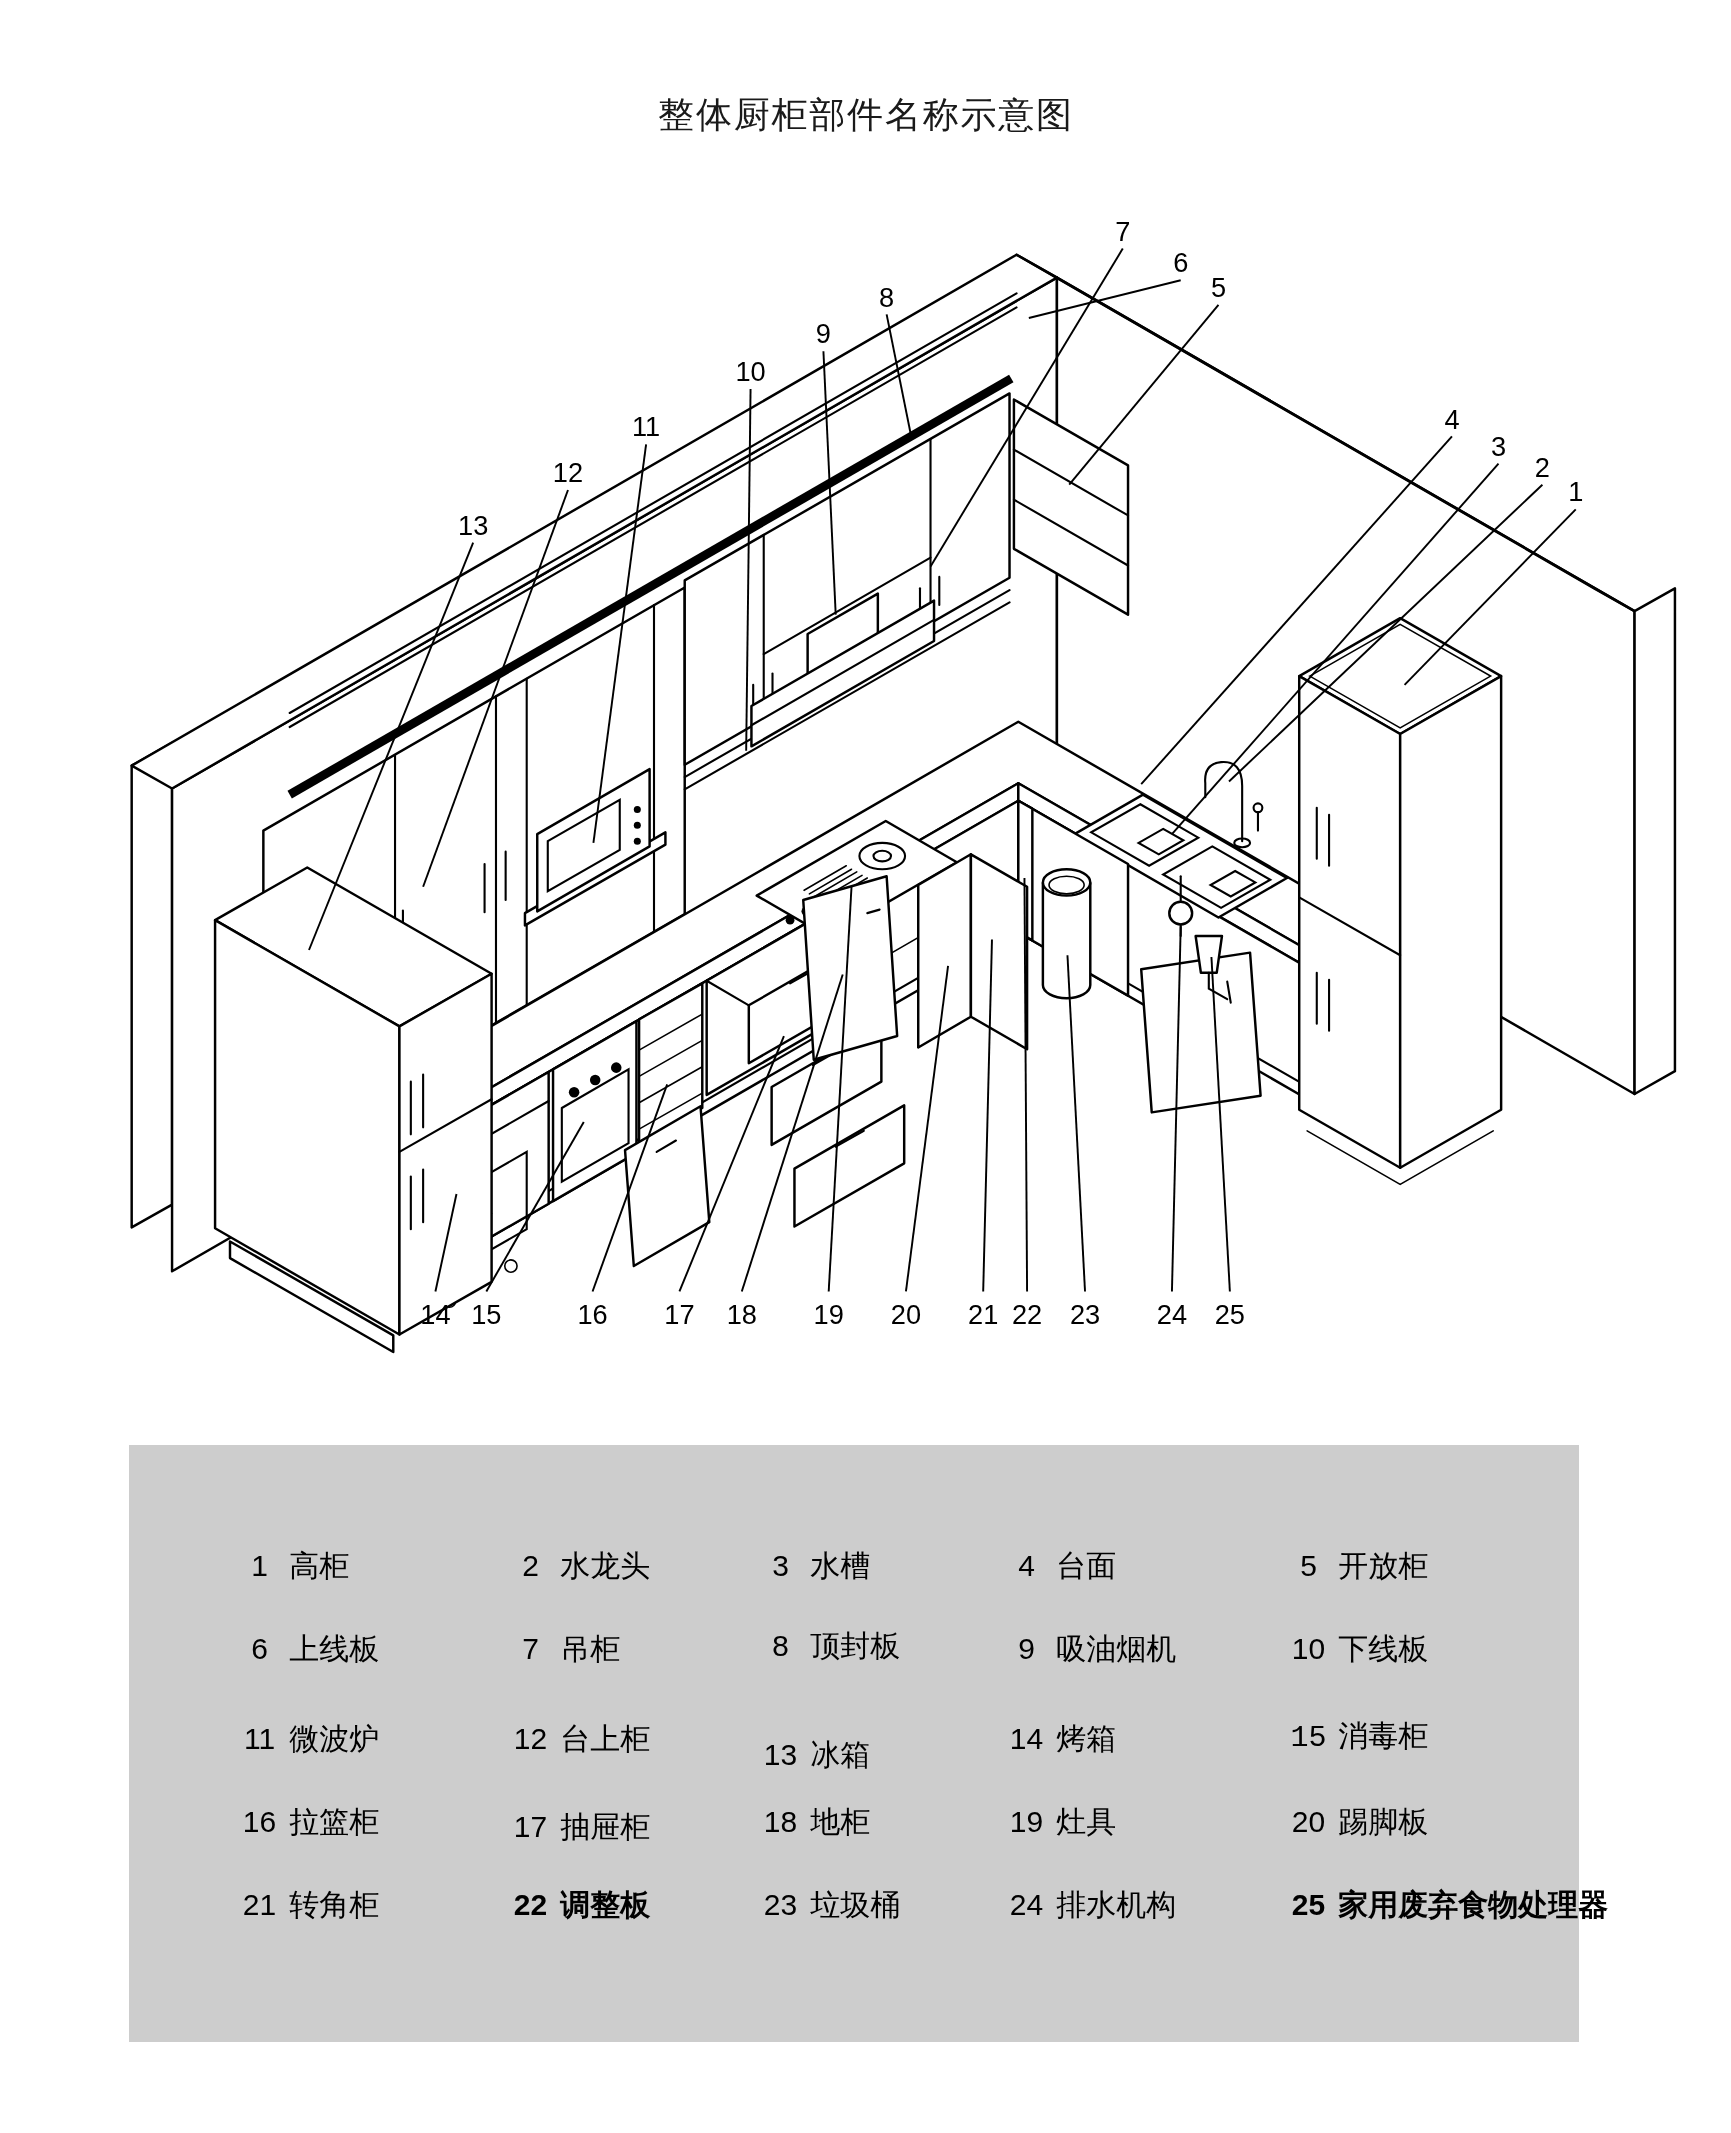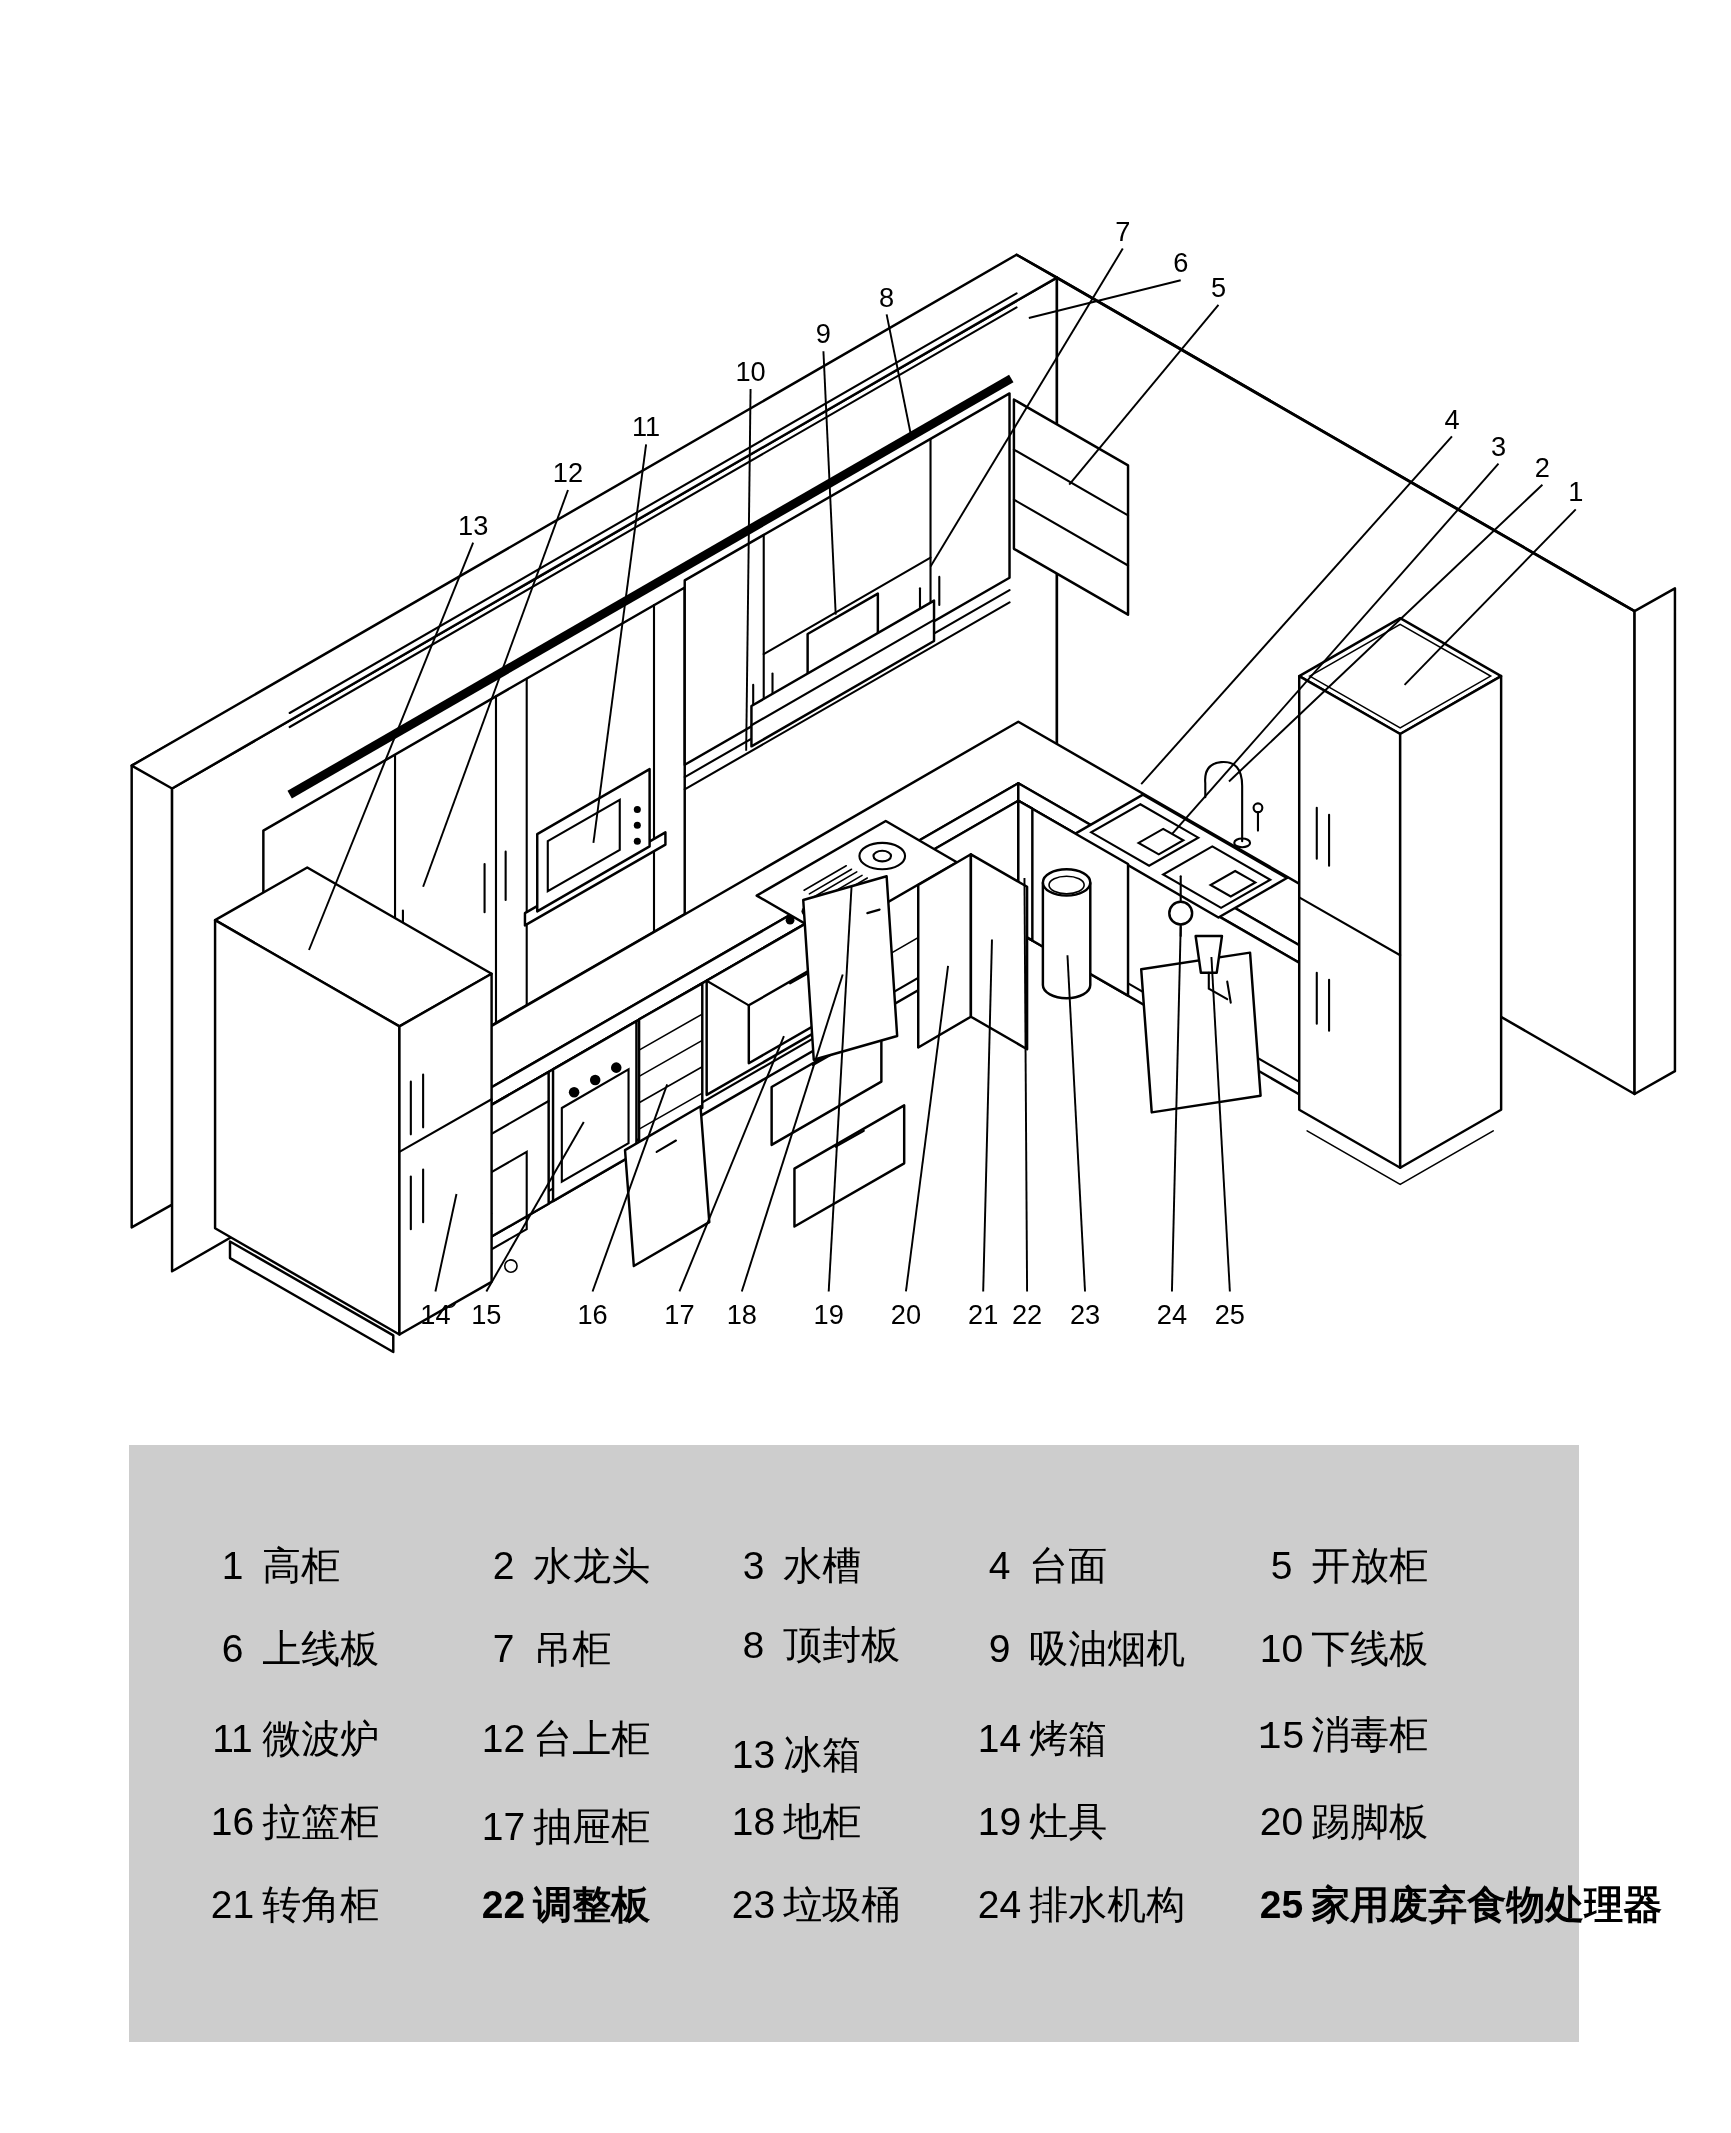--- a/index.html
+++ b/index.html
@@ -9,29 +9,30 @@
          font-size:36px;letter-spacing:1.8px;color:#1a1a1a;}
   svg{position:absolute;left:0;top:0;}
   .ln{fill:none;stroke:#000;stroke-width:2.4;stroke-linecap:round;}
   .ln2{fill:none;stroke:#000;stroke-width:1.8;stroke-linecap:round;}
   .fw{fill:#fff;stroke:#000;stroke-width:2.8;stroke-linejoin:round;}
   .hv{stroke-width:10;stroke-linecap:butt;}
   .dot{fill:#000;stroke:none;}
   .leader{fill:none;stroke:#000;stroke-width:2.2;}
   .co{font-family:"Liberation Sans","DejaVu Sans",sans-serif;font-size:31px;fill:#000;text-anchor:middle;}
   .legend{position:absolute;}
-  .lg-cell{position:absolute;white-space:nowrap;font-size:39px;line-height:35px;}
+  .lg-cell{position:absolute;white-space:nowrap;font-size:30px;line-height:35px;margin-left:27px;}
   .lg-num{display:inline-block;width:49px;text-align:center;}
   .lg-name{display:inline-block;margin-left:5.3px;}
 </style>
 </head>
 <body>
 
 <div class="page">
 
+  <div class="title">整体厨柜部件名称示意图</div>
 
   <svg width="1732" height="1440" viewBox="0 0 1973 1640">
 
     <g>
       <path class="fw" d="M150,872 L196,846 L196,1372 L150,1398 Z"></path>
       <path class="fw" d="M196,898 L1204,316 L1204,866 L196,1448 Z"></path>
       <path class="fw" d="M150,872 L1158,290 L1204,316 L196,898 Z"></path>
       <path class="fw" d="M1204,316 L1862,696 L1862,1246 L1204,866 Z"></path>
       <path class="fw" d="M1158,290 L1816,670 L1862,696 L1204,316 Z"></path>
       <path class="fw" d="M1862,696 L1908,670 L1908,1220 L1862,1246 Z"></path>

